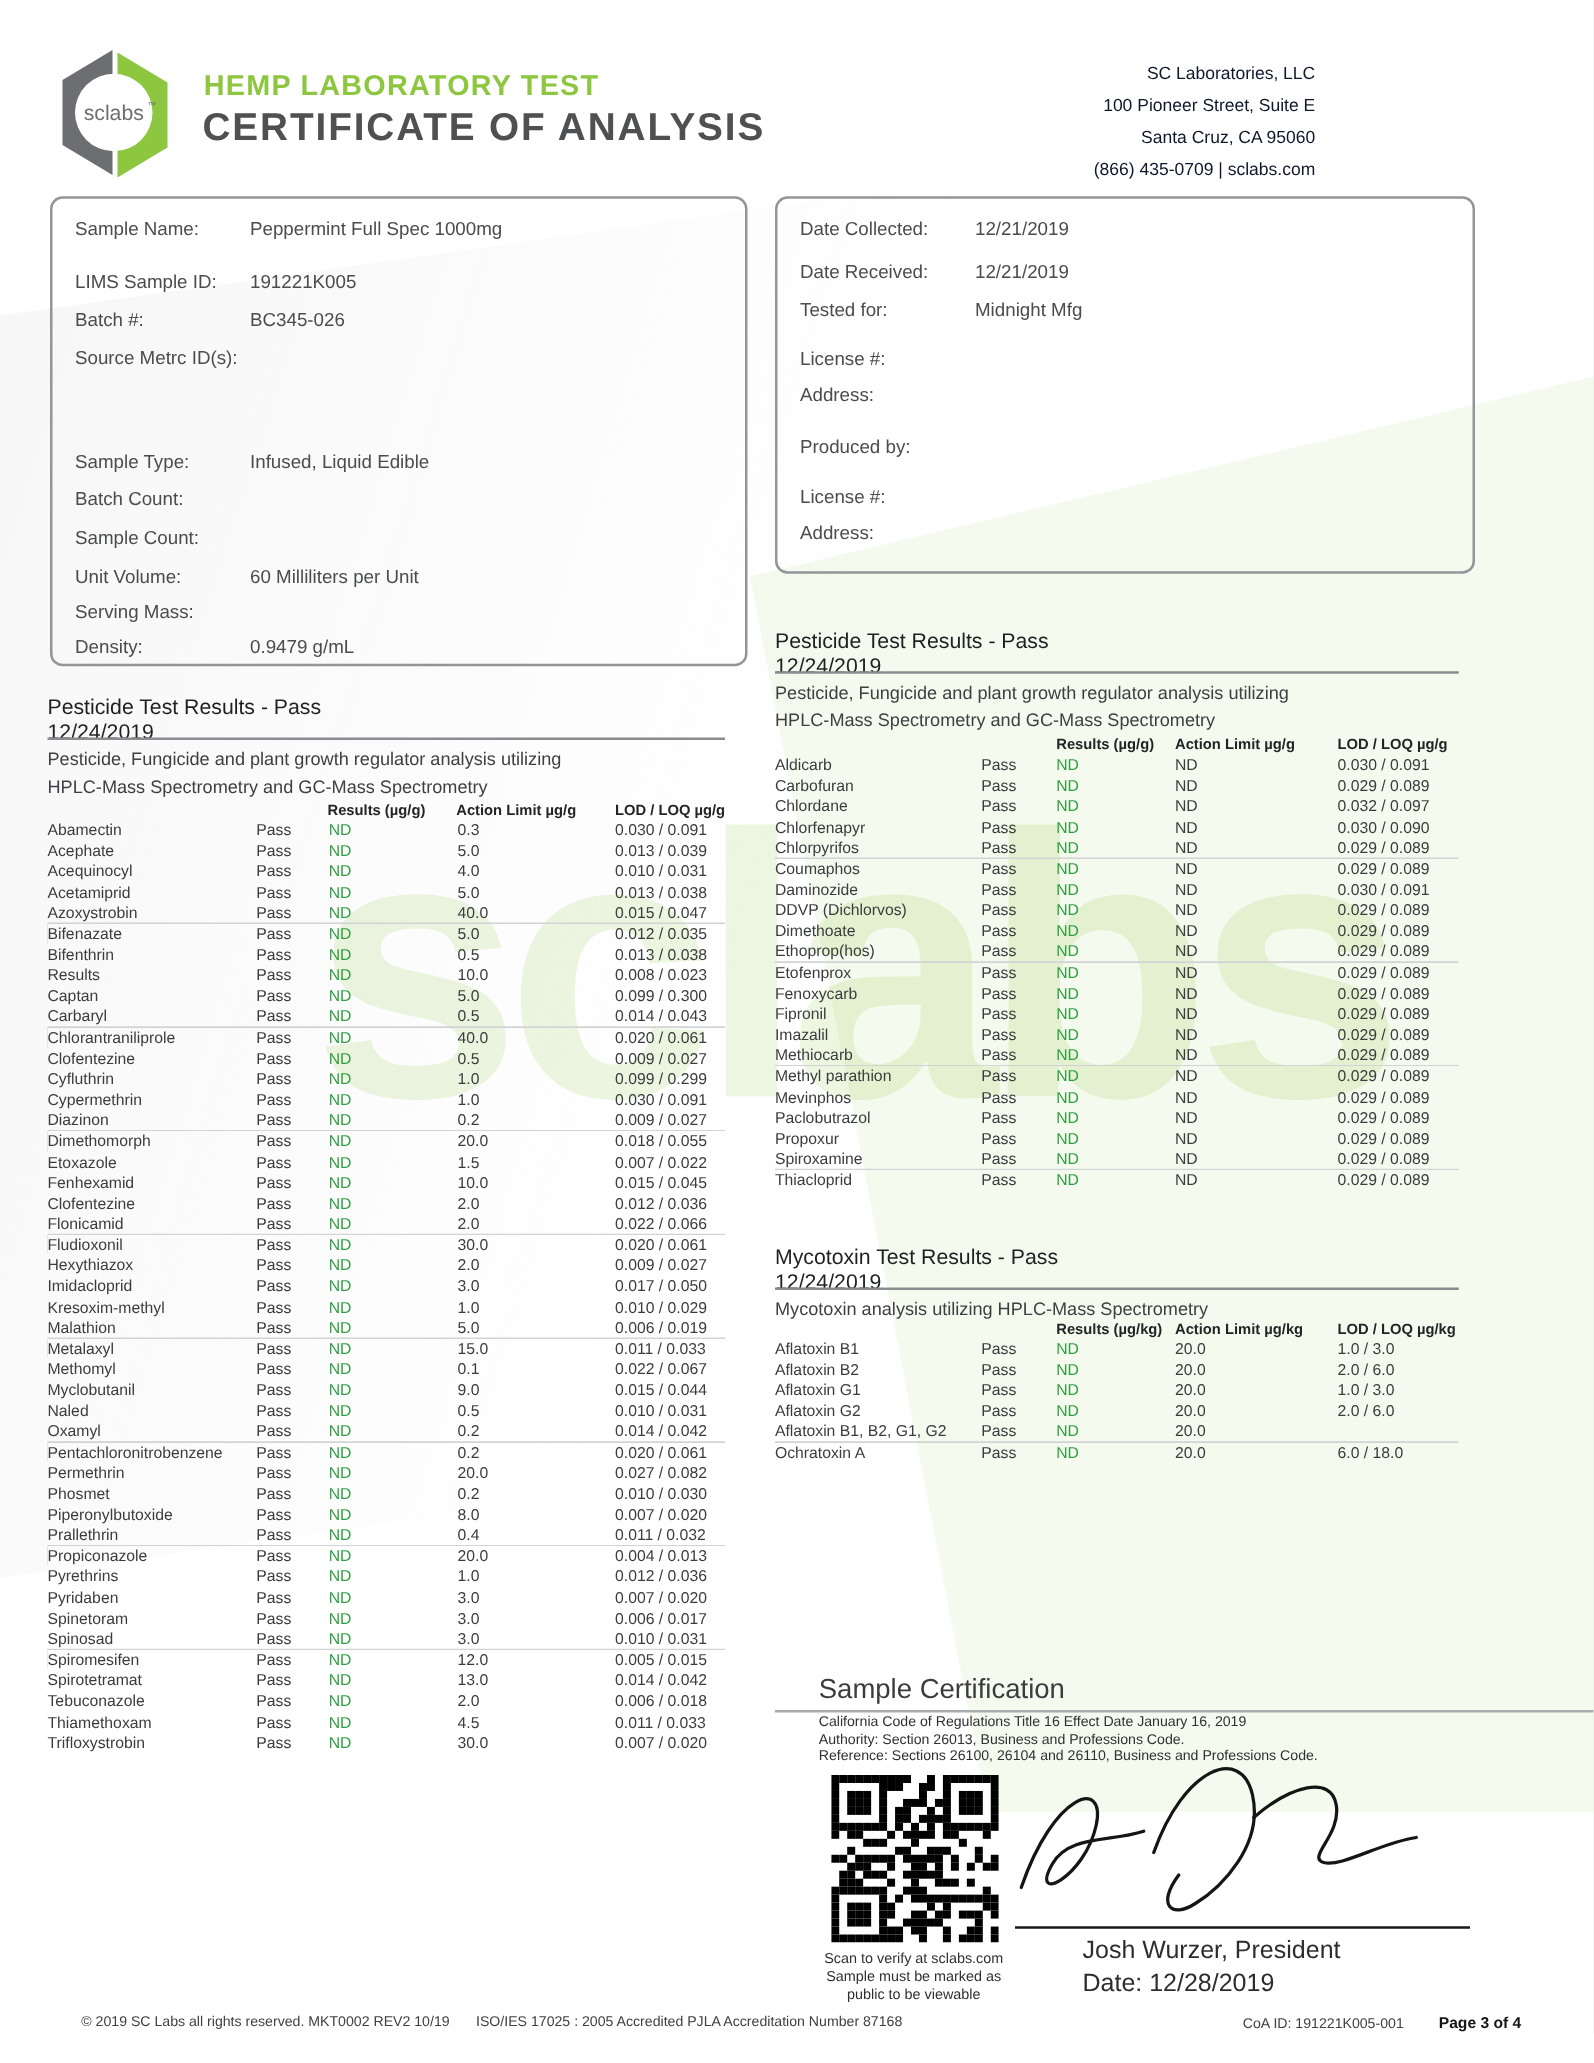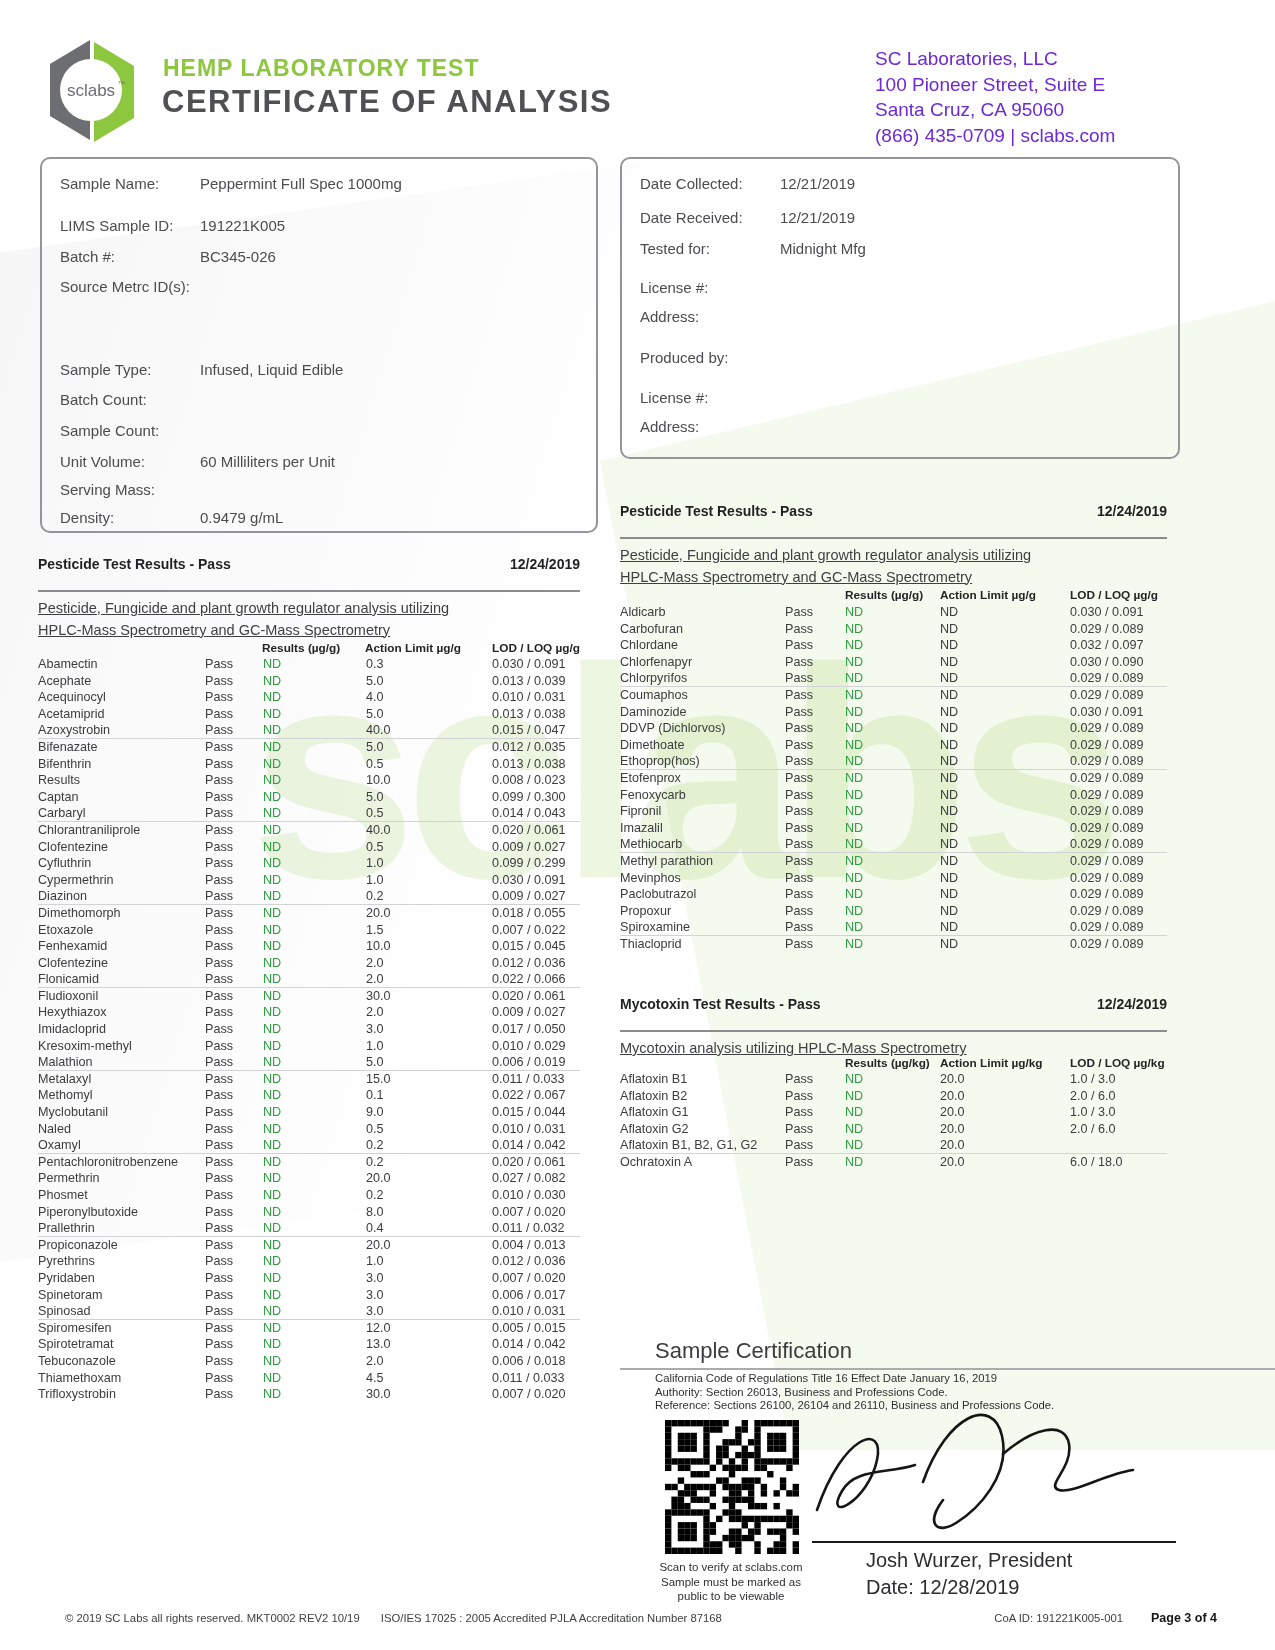--- a/index.html
+++ b/index.html
@@ -11,30 +11,30 @@
   .wm-band{left:-150px;top:180px;width:1400px;height:1000px;
            background:linear-gradient(115deg,rgba(120,122,125,0.08) 0%,rgba(255,255,255,0) 55%);
            transform:rotate(-8deg);}
   .wm-green{left:600px;top:300px;width:680px;height:1150px;
             background:rgba(141,198,63,0.09);clip-path:polygon(0 14%,100% 0,100% 100%,28% 100%);}
   .wm-text{left:250px;top:600px;font-size:300px;font-weight:bold;letter-spacing:-12px;
            color:rgba(141,198,63,0.16);}
   
   .h-title1{position:absolute;left:163px;top:55px;font-size:23px;font-weight:bold;color:#8dc63f;letter-spacing:1px;}
   .h-title2{position:absolute;left:162px;top:84px;font-size:31px;font-weight:600;color:#4f5052;letter-spacing:1.5px;}
-  .lab{position:absolute;left:875px;top:46px;font-size:19px;line-height:25.5px;color:#6d28d9;}
+  .lab{position:absolute;left:875px;top:46px;font-size:14px;line-height:25.5px;color:#0f172a;text-align:right;}
   
   .ibox{position:absolute;border:2px solid #939598;border-radius:10px;background:transparent;}
   .ibox-row{position:absolute;left:18px;right:10px;font-size:15px;color:#4b4c4e;white-space:nowrap;}
   .ilabel{display:inline-block;width:140px;}
   .ivalue{display:inline-block;}
   
-  .sec{position:absolute;display:flex;justify-content:space-between;font-weight:bold;font-size:14px;color:#1f2021;}
+  .sec{position:absolute;display:flex;justify-content:space-between;font-weight:normal;font-size:17px;color:#1f2021;flex-direction:column;}
   .rule{position:absolute;border-top:2px solid #8a8c8f;}
-  .desc{position:absolute;font-size:14.5px;line-height:21.5px;color:#3e3f41;text-decoration:underline;}
+  .desc{position:absolute;font-size:14.5px;line-height:21.5px;color:#3e3f41;}
   .thead{position:absolute;height:15px;}
   .thead span{position:absolute;font-size:11.8px;font-weight:bold;color:#232425;white-space:nowrap;}
   .tbody{position:absolute;}
   .trow{position:relative;height:16.6px;font-size:12.6px;line-height:16.4px;color:#3b3c3e;}
   .trow.sep{box-shadow:0 -1px 0 #d2d3d4;}
   .trow span{position:absolute;top:0;white-space:nowrap;}
   .c-name{left:0;}
   .green{color:#2f9e41;}
   .tbl-a .c-status{left:167px;} .tbl-a .c-result{left:225px;} .tbl-a .c-limit{left:328px;} .tbl-a .c-lod{left:454px;}
   .tbl-b .c-status{left:165px;} .tbl-b .c-result{left:225px;} .tbl-b .c-limit{left:320px;} .tbl-b .c-lod{left:450px;}

